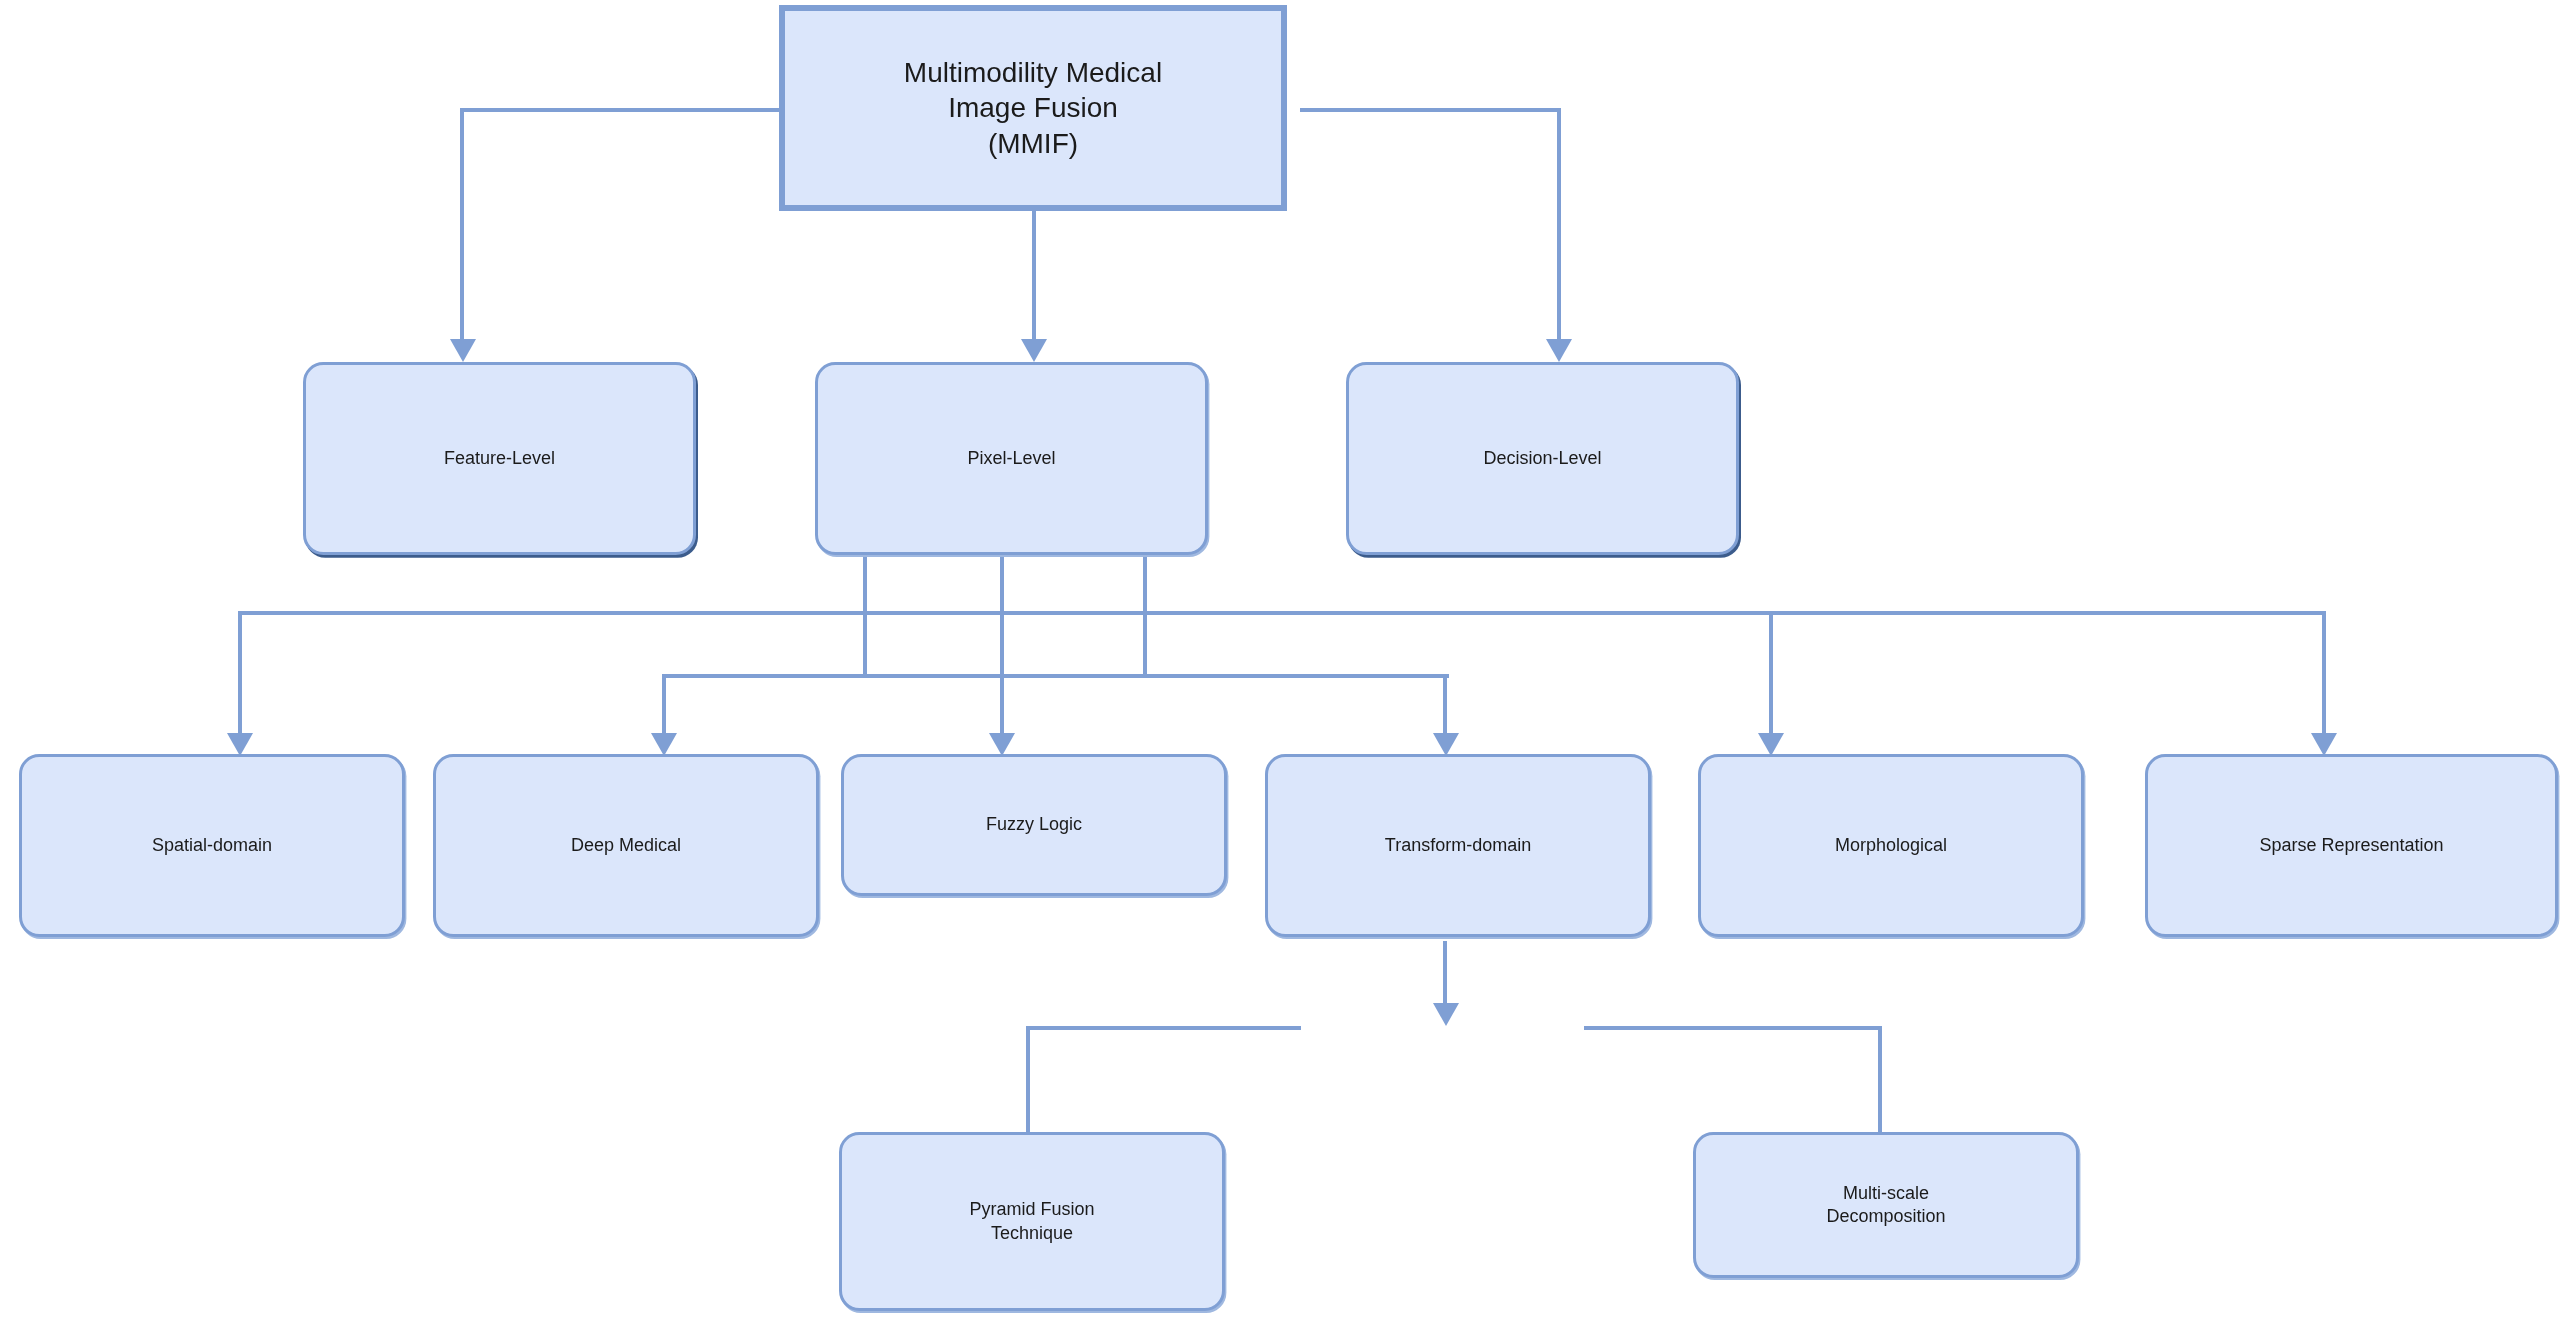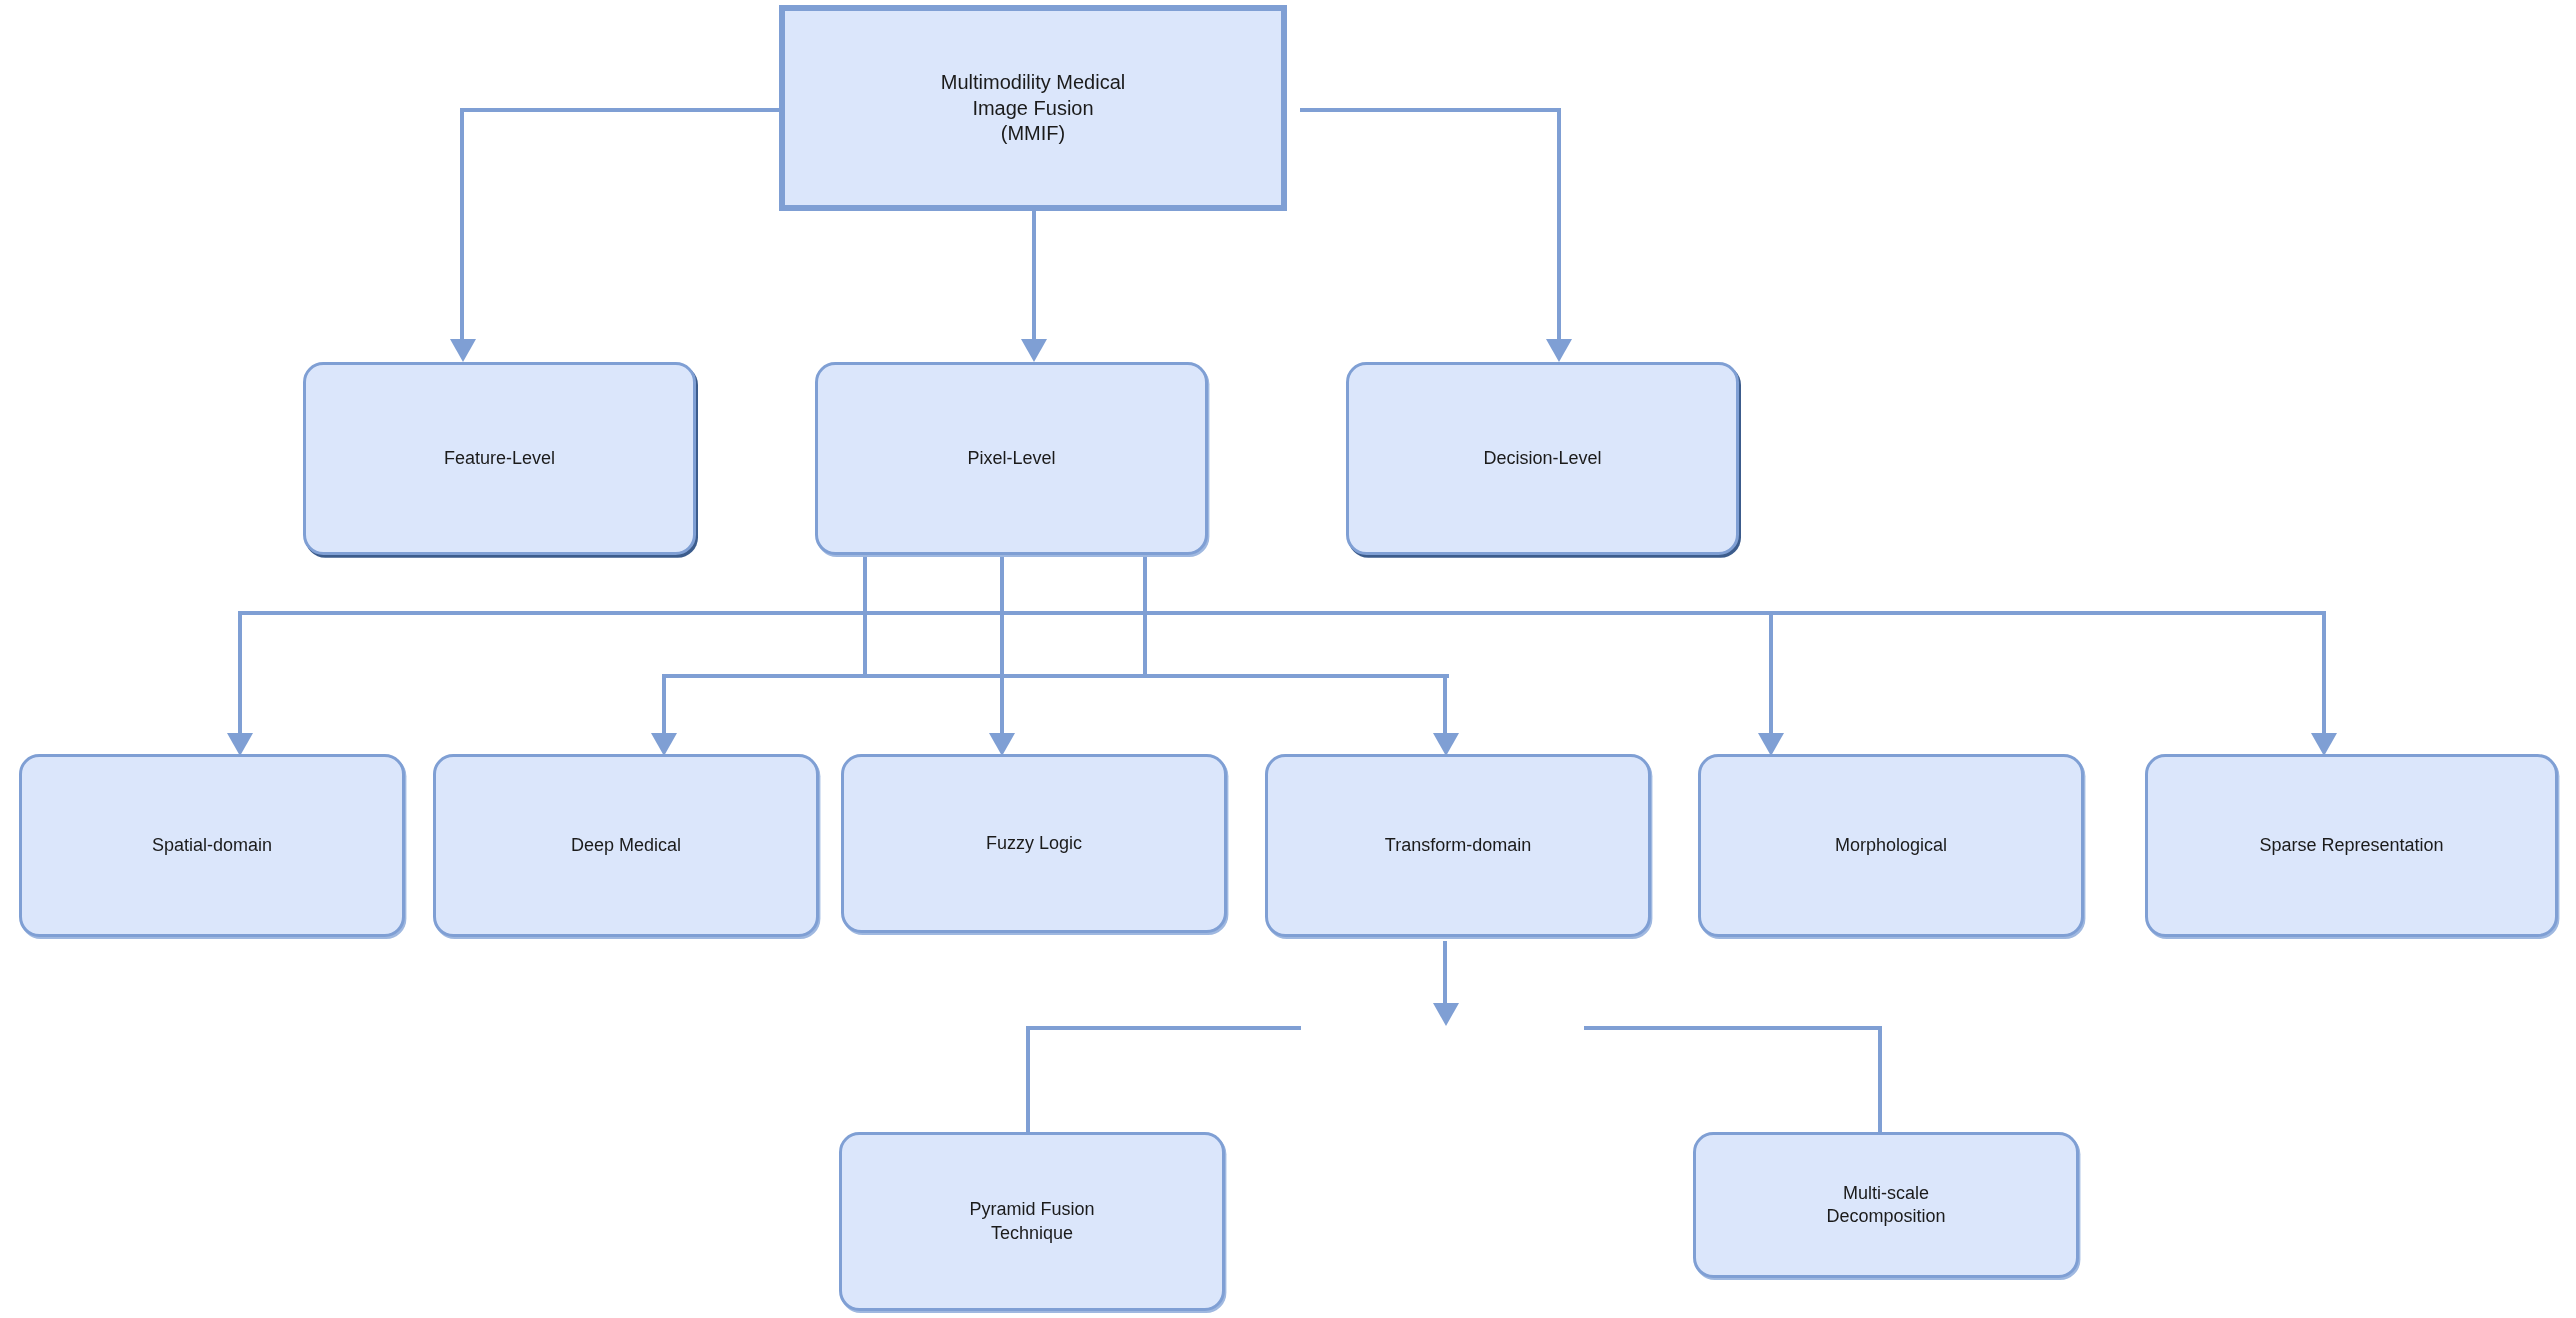--- a/index.html
+++ b/index.html
@@ -31,21 +31,21 @@
   }
   .node .lbl{
     display:block;
     white-space:pre-line;
     padding:0 6.8px;
   }
   
   .node.root{
     border-width:6.1px;
     border-radius:0;
-    font-size:20px;
+    font-size:28px;
   }
   
   .node.rounded{
     border-radius:20.3px;
     font-size:18px;
   }
   
   .node.shadowed{
     box-shadow:2px 2.7px 0 0 #3c5c8c;
   }
@@ -139,21 +139,21 @@
   </div>
 
   <div class="node rounded softshadow" style="left:19px; top:754px; width:386px; height:183px;">
     <span class="lbl">Spatial-domain</span>
   </div>
 
   <div class="node rounded softshadow" style="left:433px; top:754px; width:386px; height:183px;">
     <span class="lbl">Deep Medical</span>
   </div>
 
-  <div class="node rounded softshadow" style="left:841px; top:754px; width:386px; height:179px;">
+  <div class="node rounded softshadow" style="left:841px; top:754px; width:386px; height:142px;">
     <span class="lbl">Fuzzy Logic</span>
   </div>
 
   <div class="node rounded softshadow" style="left:1265px; top:754px; width:386px; height:183px;">
     <span class="lbl">Transform-domain</span>
   </div>
 
   <div class="node rounded softshadow" style="left:2145px; top:754px; width:413px; height:183px;">
     <span class="lbl">Sparse Representation</span>
   </div>

